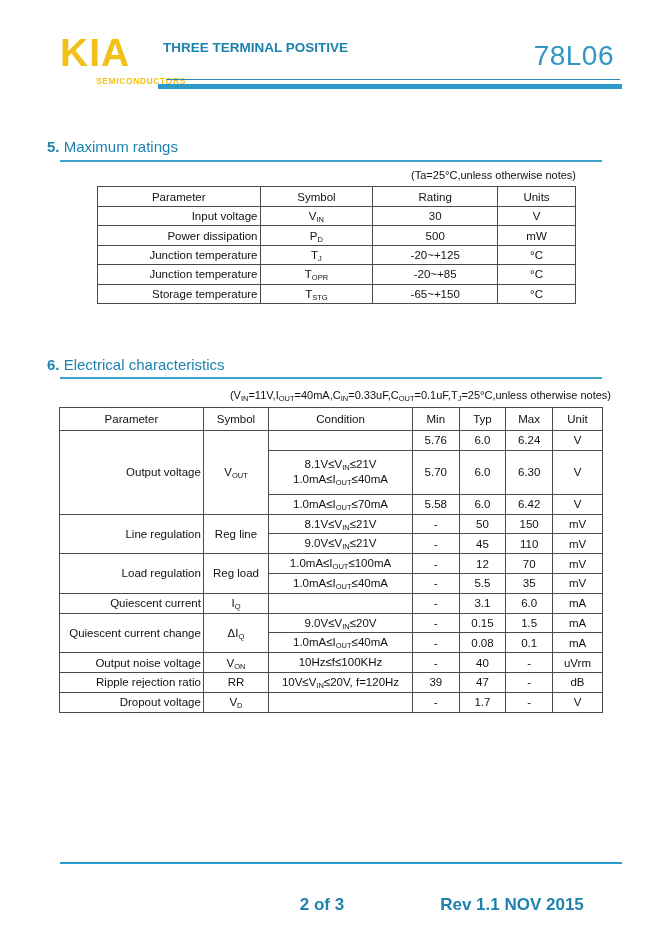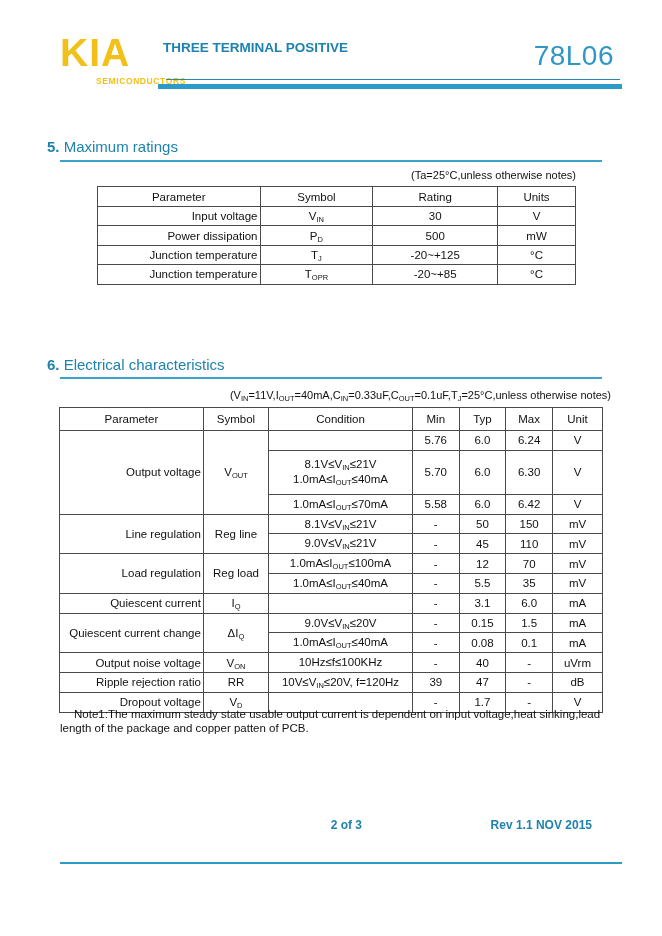--- a/index.html
+++ b/index.html
@@ -38,21 +38,21 @@
   .t1 tr{height:19.4px;}
   .t1 thead tr{height:20px;}
   .t2{position:absolute;left:59px;top:407px;width:544px;}
   .t2 tr{height:19.8px;}
   .t2 thead tr{height:23px;}
   .t2 tr.r-tall{height:44px;}
   .cond{white-space:pre-line;line-height:1.3;}
   
   .note1{position:absolute;left:60px;top:707px;width:548px;font-size:11.5px;line-height:14px;text-indent:14px;color:#111;}
   .ftr-line{position:absolute;left:60px;right:40px;top:862px;height:2px;background:#2b9cc9;}
-  .ftr-text{position:absolute;top:818px;font-size:12px;font-weight:bold;color:#1d82ae;text-align:right;}
+  .ftr-text{position:absolute;top:895px;font-size:17px;font-weight:bold;color:#1d82ae;text-align:center;}
   .ftr-page{left:282px;width:80px;}
   .ftr-rev{left:432px;width:160px;}
 </style>
 </head>
 <body>
 
 <div class="page">
 
   <div class="logo-block">
     <div class="logo-kia">KIA</div>
@@ -100,20 +100,26 @@
       <tr>
         <td class="pl">Junction temperature</td>
         <td>T<sub>J</sub></td>
         <td>-20~+125</td>
         <td>°C</td>
       </tr>
       <tr>
         <td class="pl">Junction temperature</td>
         <td>T<sub>OPR</sub></td>
         <td>-20~+85</td>
+        <td>°C</td>
+      </tr>
+      <tr>
+        <td class="pl">Storage temperature</td>
+        <td>T<sub>STG</sub></td>
+        <td>-65~+150</td>
         <td>°C</td>
       </tr>
     </tbody>
   </table>
 
   <div class="sec-head sec-6"><b>6.</b><span> Electrical characteristics</span></div>
   <div class="sec-line line-6"></div>
   <div class="cond-note note-elec">(V<sub>IN</sub>=11V,I<sub>OUT</sub>=40mA,C<sub>IN</sub>=0.33uF,C<sub>OUT</sub>=0.1uF,T<sub>J</sub>=25°C,unless otherwise notes)</div>
 
   <table class="t2 t-outer">
@@ -242,19 +248,18 @@
         <td>V<sub>D</sub></td>
         <td class="cond"></td>
         <td>-</td>
         <td>1.7</td>
         <td>-</td>
         <td>V</td>
       </tr>
     </tbody>
   </table>
 
-  <div class="note1">Note1:The maximum steady state usable output current is dependent on input voltage,heat sinking,lead length of the package and copper patten of PCB.</div>
 
   <div class="ftr-line"></div>
   <div class="ftr-text ftr-page">2 of 3</div>
   <div class="ftr-text ftr-rev">Rev 1.1 NOV 2015</div>
 
 </div>
 
 </body></html>

